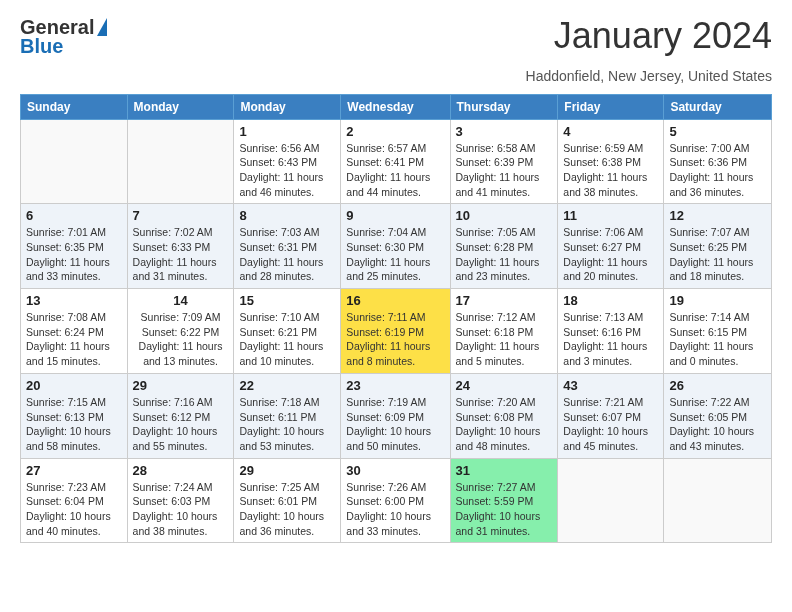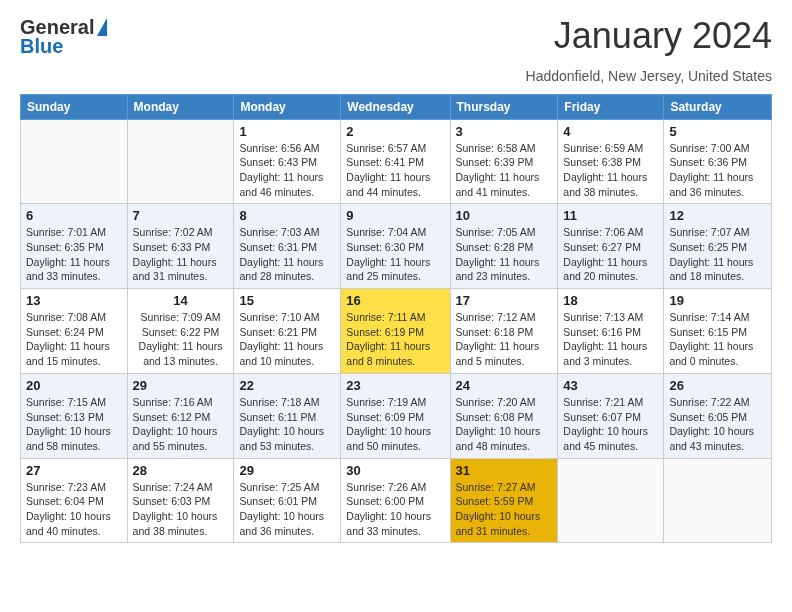--- a/index.html
+++ b/index.html
@@ -232,21 +232,21 @@
             <div class="day-info">Sunrise: 7:24 AM<br>Sunset: 6:03 PM<br>Daylight: 10 hours and 38 minutes.</div>
           </td>
           <td style="background: rgb(255, 255, 255);">
             <div class="day-number">29</div>
             <div class="day-info">Sunrise: 7:25 AM<br>Sunset: 6:01 PM<br>Daylight: 10 hours and 36 minutes.</div>
           </td>
           <td style="background: rgb(255, 255, 255);">
             <div class="day-number">30</div>
             <div class="day-info">Sunrise: 7:26 AM<br>Sunset: 6:00 PM<br>Daylight: 10 hours and 33 minutes.</div>
           </td>
-          <td style="background: #eab308;">
+          <td style="background: #86efac;">
             <div class="day-number">31</div>
             <div class="day-info">Sunrise: 7:27 AM<br>Sunset: 5:59 PM<br>Daylight: 10 hours and 31 minutes.</div>
           </td>
           <td style="background: rgb(249, 249, 249);"></td>
           <td style="background: rgb(249, 249, 249);"></td>
         </tr>
       </tbody>
   </table>
 </div>
 

